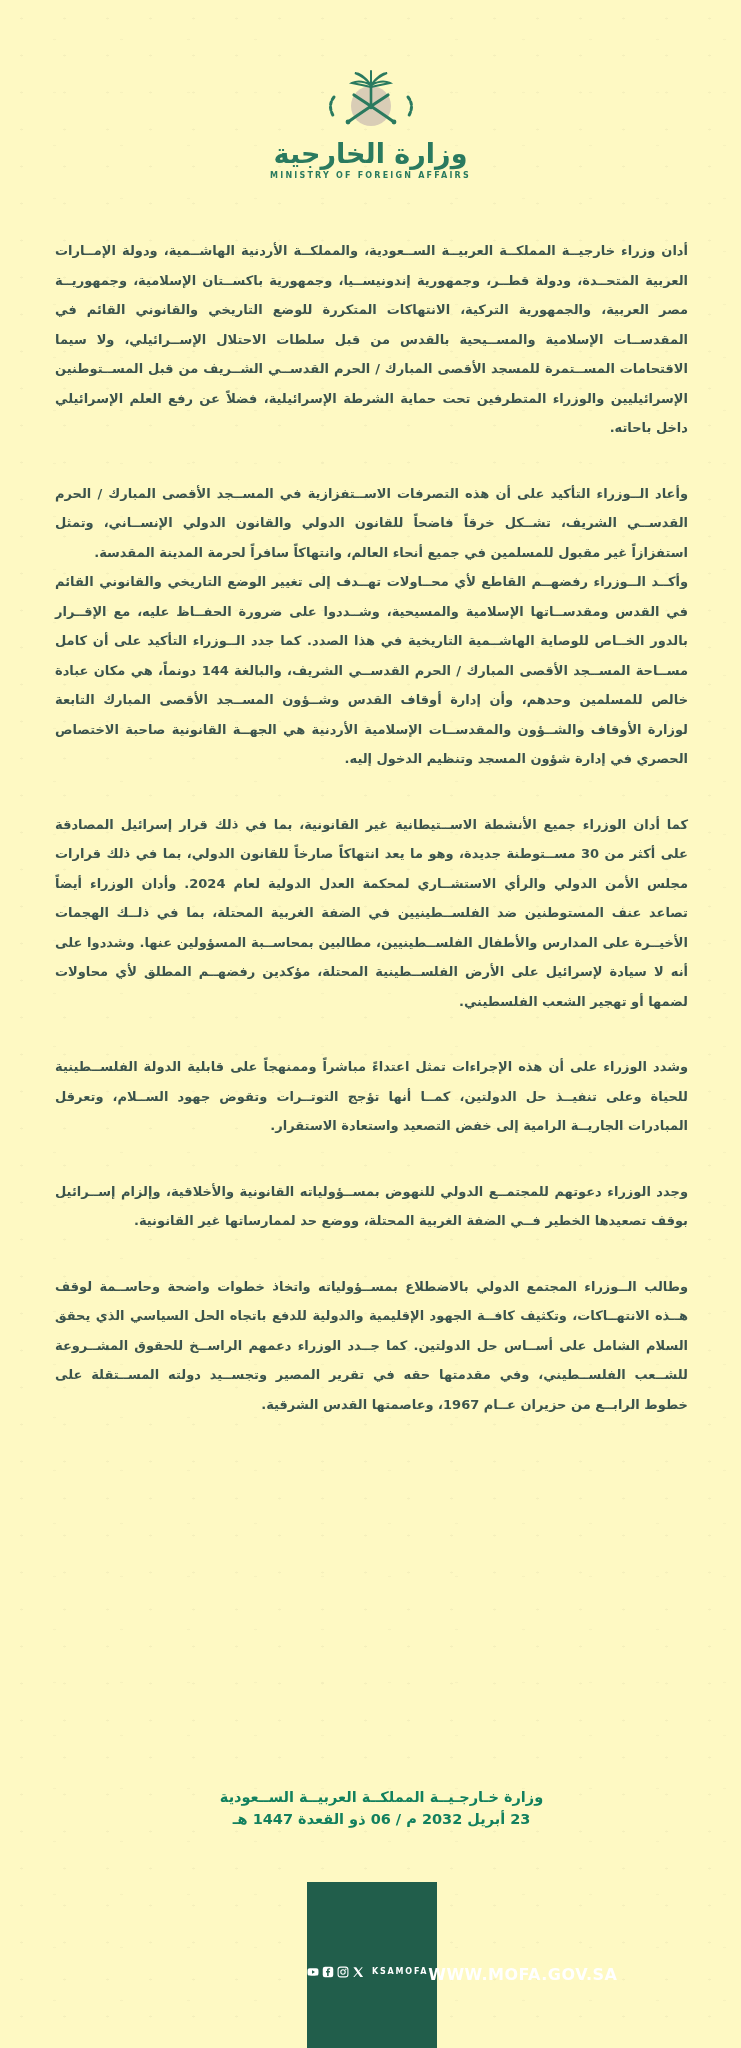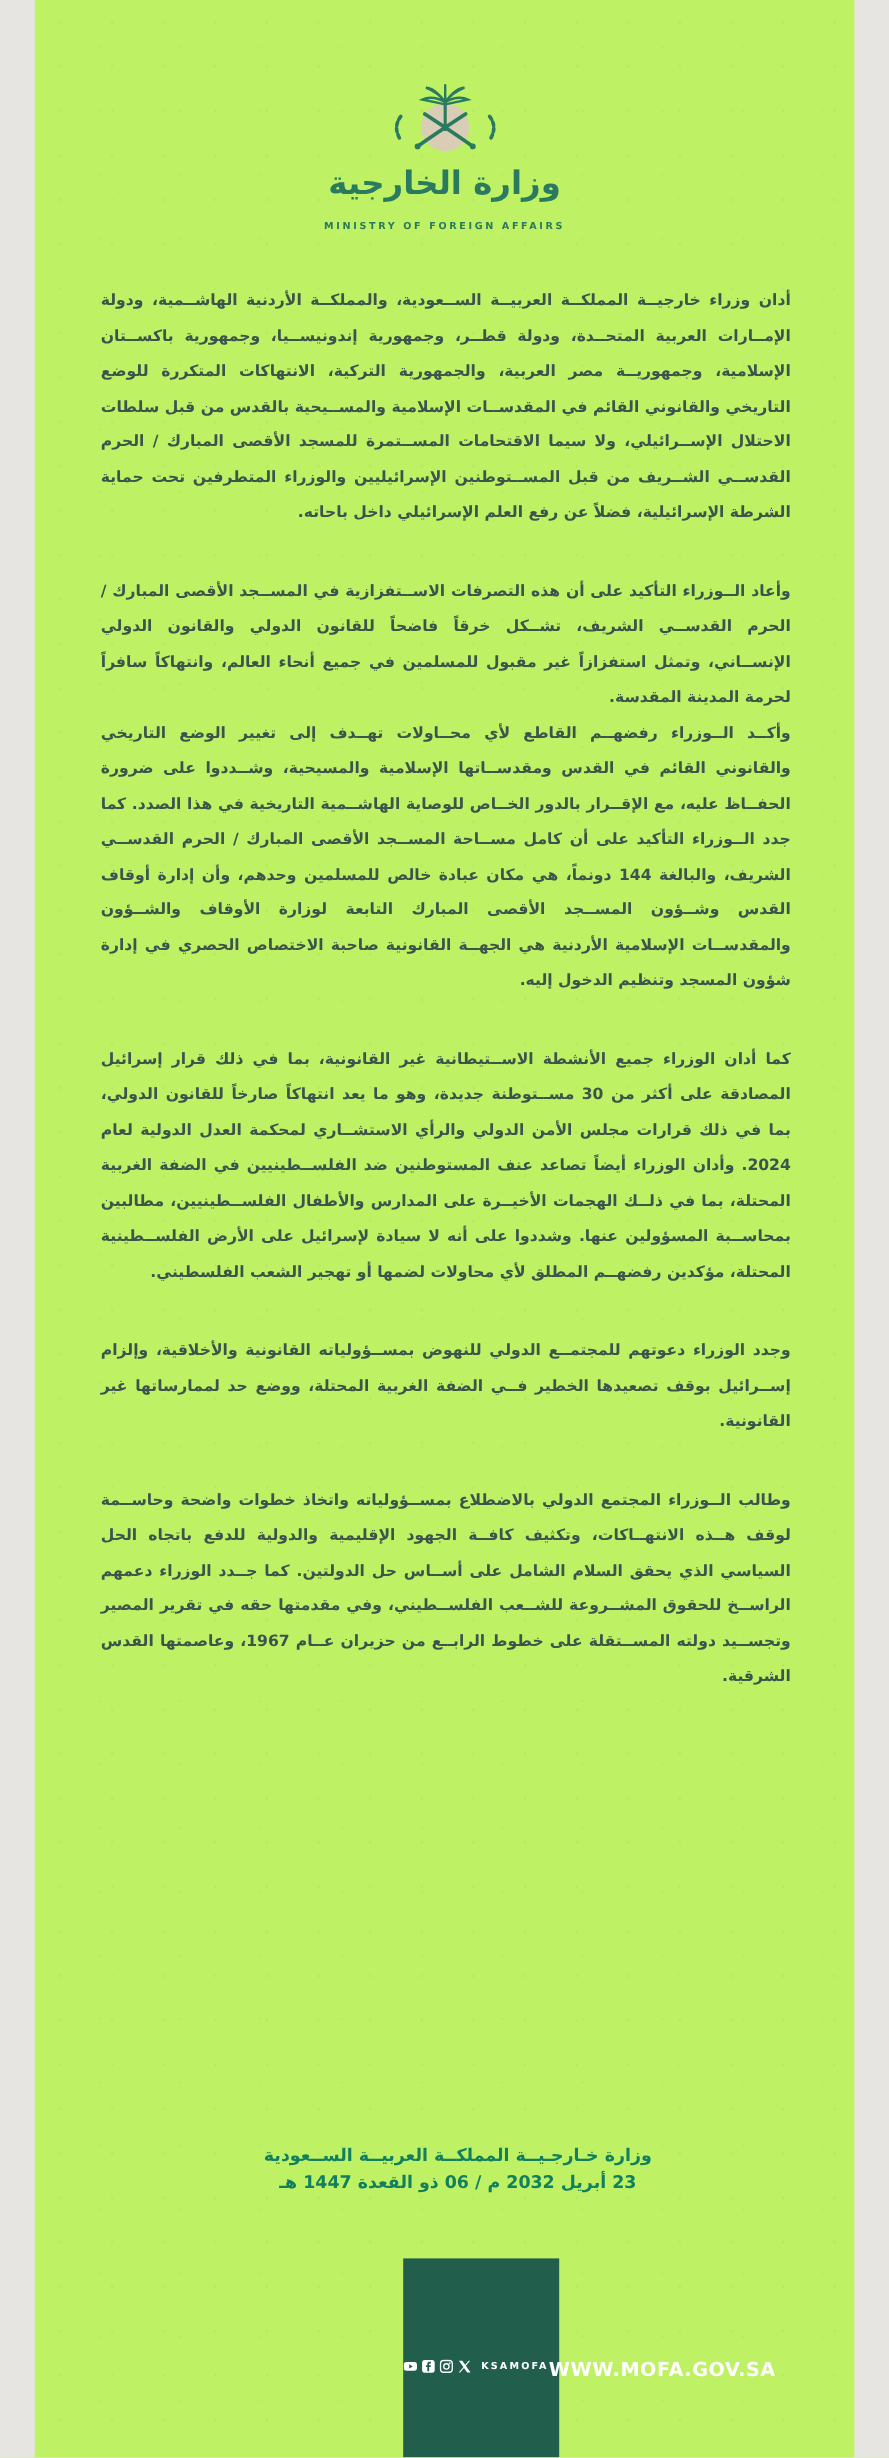--- a/index.html
+++ b/index.html
@@ -1,35 +1,35 @@
 <!DOCTYPE html>
 <html lang="ar"><head>
 <meta charset="utf-8">
 <style>
   html,body { margin:0; padding:0; background:#e6e5e2; }
   .page {
-    position:relative; width:683px; height:2048px; margin:0 auto;
-    background-color:#bef264; overflow:hidden;
+    position:relative; width:741px; height:2048px; margin:0 auto;
+    background-color:#fef9c3; overflow:hidden;
     font-family:"DejaVu Sans", sans-serif;
   }
   
   .page::before {
     content:""; position:absolute; inset:0; pointer-events:none;
     background-image:
       radial-gradient(rgba(70,70,62,0.055) 1px, transparent 1.3px),
       radial-gradient(rgba(70,70,62,0.04) 1px, transparent 1.3px);
     background-size:43px 37px, 67px 53px;
     background-position:0 0, 21px 13px;
   }
 
   
   .header { position:absolute; top:68px; left:0; width:100%; text-align:center; color:#2a7a5f; }
   .emblem { display:block; margin:0 auto; }
   .logo-ar { font-size:27px; font-weight:bold; color:#2a7a5f; margin-top:2px; letter-spacing:0.5px; }
-  .logo-en { font-size:8px; font-weight:bold; letter-spacing:2.2px; color:#2a7a5f; margin-top:15px; }
+  .logo-en { font-size:8px; font-weight:bold; letter-spacing:2.2px; color:#2a7a5f; margin-top:2px; }
 
   
   .body {
     position:absolute; top:236px; right:53px; left:55px;
     direction:rtl; color:#3c544c;
     font-size:13px; line-height:29.5px; font-weight:bold;
   }
   .para {
     margin:0 0 36px 0;
     text-align:justify; text-align-last:right;
@@ -81,20 +81,21 @@
     </svg>
     <div class="logo-ar">وزارة الخارجية</div>
     <div class="logo-en">MINISTRY OF FOREIGN AFFAIRS</div>
   </header>
 
   <main class="body">
     <p class="para">أدان وزراء خارجيــة المملكــة العربيــة الســعودية، والمملكــة الأردنية الهاشــمية، ودولة الإمــارات العربية المتحــدة، ودولة قطــر، وجمهورية إندونيســيا، وجمهورية باكســتان الإسلامية، وجمهوريــة مصر العربية، والجمهورية التركية، الانتهاكات المتكررة للوضع التاريخي والقانوني القائم في المقدســات الإسلامية والمســيحية بالقدس من قبل سلطات الاحتلال الإســرائيلي، ولا سيما الاقتحامات المســتمرة للمسجد الأقصى المبارك / الحرم القدســي الشــريف من قبل المســتوطنين الإسرائيليين والوزراء المتطرفين تحت حماية الشرطة الإسرائيلية، فضلاً عن رفع العلم الإسرائيلي داخل باحاته.</p>
     <p class="para">وأعاد الــوزراء التأكيد على أن هذه التصرفات الاســتفزازية في المســجد الأقصى المبارك / الحرم القدســي الشريف، تشــكل خرقاً فاضحاً للقانون الدولي والقانون الدولي الإنســاني، وتمثل استفزازاً غير مقبول للمسلمين في جميع أنحاء العالم، وانتهاكاً سافراً لحرمة المدينة المقدسة.
 وأكــد الــوزراء رفضهــم القاطع لأي محــاولات تهــدف إلى تغيير الوضع التاريخي والقانوني القائم في القدس ومقدســاتها الإسلامية والمسيحية، وشــددوا على ضرورة الحفــاظ عليه، مع الإقــرار بالدور الخــاص للوصاية الهاشــمية التاريخية في هذا الصدد. كما جدد الــوزراء التأكيد على أن كامل مســاحة المســجد الأقصى المبارك / الحرم القدســي الشريف، والبالغة 144 دونماً، هي مكان عبادة خالص للمسلمين وحدهم، وأن إدارة أوقاف القدس وشــؤون المســجد الأقصى المبارك التابعة لوزارة الأوقاف والشــؤون والمقدســات الإسلامية الأردنية هي الجهــة القانونية صاحبة الاختصاص الحصري في إدارة شؤون المسجد وتنظيم الدخول إليه.</p>
     <p class="para">كما أدان الوزراء جميع الأنشطة الاســتيطانية غير القانونية، بما في ذلك قرار إسرائيل المصادقة على أكثر من 30 مســتوطنة جديدة، وهو ما يعد انتهاكاً صارخاً للقانون الدولي، بما في ذلك قرارات مجلس الأمن الدولي والرأي الاستشــاري لمحكمة العدل الدولية لعام 2024. وأدان الوزراء أيضاً تصاعد عنف المستوطنين ضد الفلســطينيين في الضفة الغربية المحتلة، بما في ذلــك الهجمات الأخيــرة على المدارس والأطفال الفلســطينيين، مطالبين بمحاســبة المسؤولين عنها. وشددوا على أنه لا سيادة لإسرائيل على الأرض الفلســطينية المحتلة، مؤكدين رفضهــم المطلق لأي محاولات لضمها أو تهجير الشعب الفلسطيني.</p>
+    <p class="para">وشدد الوزراء على أن هذه الإجراءات تمثل اعتداءً مباشراً وممنهجاً على قابلية الدولة الفلســطينية للحياة وعلى تنفيــذ حل الدولتين، كمــا أنها تؤجج التوتــرات وتقوض جهود الســلام، وتعرقل المبادرات الجاريــة الرامية إلى خفض التصعيد واستعادة الاستقرار.</p>
     <p class="para">وجدد الوزراء دعوتهم للمجتمــع الدولي للنهوض بمســؤولياته القانونية والأخلاقية، وإلزام إســرائيل بوقف تصعيدها الخطير فــي الضفة الغربية المحتلة، ووضع حد لممارساتها غير القانونية.</p>
     <p class="para">وطالب الــوزراء المجتمع الدولي بالاضطلاع بمســؤولياته واتخاذ خطوات واضحة وحاســمة لوقف هــذه الانتهــاكات، وتكثيف كافــة الجهود الإقليمية والدولية للدفع باتجاه الحل السياسي الذي يحقق السلام الشامل على أســاس حل الدولتين. كما جــدد الوزراء دعمهم الراســخ للحقوق المشــروعة للشــعب الفلســطيني، وفي مقدمتها حقه في تقرير المصير وتجســيد دولته المســتقلة على خطوط الرابــع من حزيران عــام 1967، وعاصمتها القدس الشرقية.</p>
   </main>
 
   <footer class="footer">
     <div class="footer-ministry">وزارة خـارجـيــة المملكــة العربيــة الســعودية</div>
     <div class="footer-date">23 أبريل 2032 م / 06 ذو القعدة 1447 هـ</div>
   </footer>
 
   <div class="social-box">

